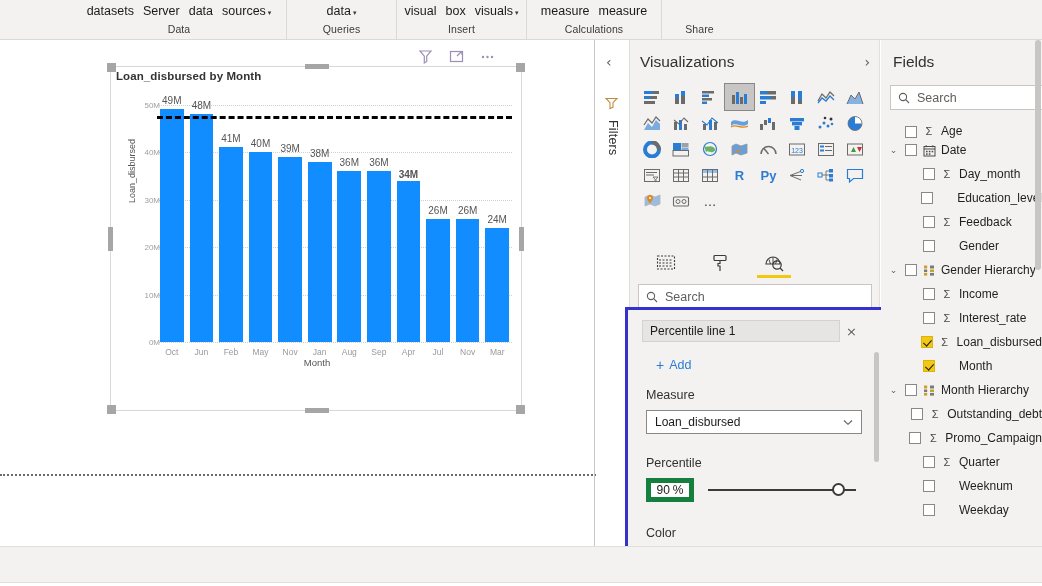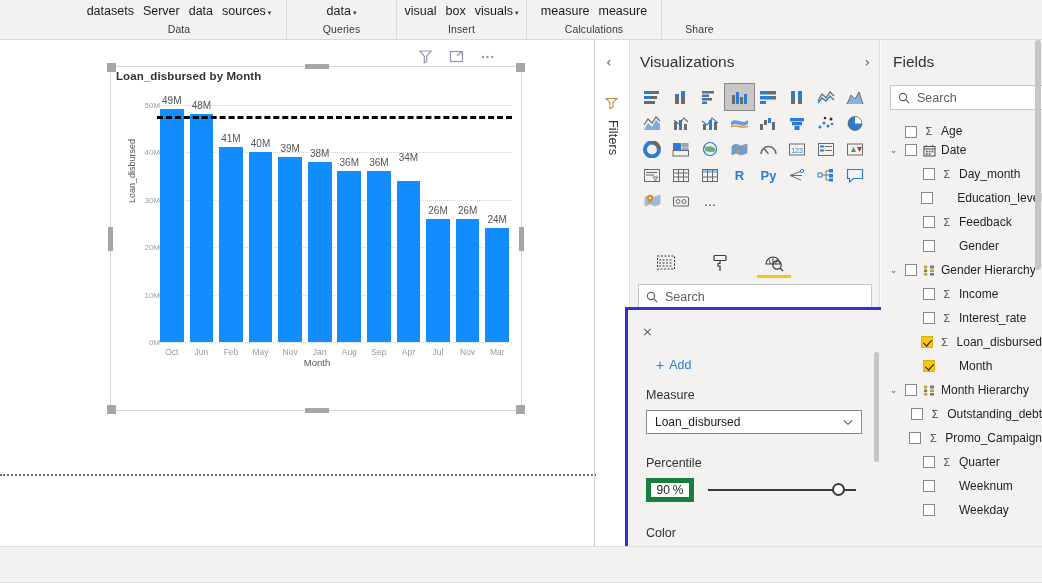--- a/index.html
+++ b/index.html
@@ -408,21 +408,21 @@
           <div class="barlabel" style="left: 85.7083px; width: 35.6667px; top: 43px;">40M</div>
           <div class="bar" title="Dec: 39M" style="left: 121.292px; width: 23.6667px; height: 185.25px; background: rgb(17, 141, 255);"></div>
           <div class="barlabel" style="left: 115.292px; width: 35.6667px; top: 47.75px;">39M</div>
           <div class="bar" title="Jan: 38M" style="left: 150.875px; width: 23.6667px; height: 180.5px; background: rgb(17, 141, 255);"></div>
           <div class="barlabel" style="left: 144.875px; width: 35.6667px; top: 52.5px;">38M</div>
           <div class="bar" title="Aug: 36M" style="left: 180.458px; width: 23.6667px; height: 171px; background: rgb(17, 141, 255);"></div>
           <div class="barlabel" style="left: 174.458px; width: 35.6667px; top: 62px;">36M</div>
           <div class="bar" title="Sep: 36M" style="left: 210.042px; width: 23.6667px; height: 171px; background: rgb(17, 141, 255);"></div>
           <div class="barlabel" style="left: 204.042px; width: 35.6667px; top: 62px;">36M</div>
           <div class="bar" title="Apr: 34M" style="left: 239.625px; width: 23.6667px; height: 161.5px; background: rgb(17, 141, 255);"></div>
-          <div class="barlabel" style="left: 233.625px; width: 35.6667px; top: 57px;">34M</div>
+          <div class="barlabel" style="left: 233.625px; width: 35.6667px; top: 74px; font-weight: bold;">34M</div>
           <div class="bar" title="Jul: 26M" style="left: 269.208px; width: 23.6667px; height: 123.5px; background: rgb(17, 141, 255);"></div>
           <div class="barlabel" style="left: 263.208px; width: 35.6667px; top: 109.5px;">26M</div>
           <div class="bar" title="Nov: 26M" style="left: 298.792px; width: 23.6667px; height: 123.5px; background: rgb(17, 141, 255);"></div>
           <div class="barlabel" style="left: 292.792px; width: 35.6667px; top: 109.5px;">26M</div>
           <div class="bar" title="Mar: 24M" style="left: 328.375px; width: 23.6667px; height: 114px; background: rgb(17, 141, 255);"></div>
           <div class="barlabel" style="left: 322.375px; width: 35.6667px; top: 119px;">24M</div>
           <div id="pct-line" style="top: 21.375px; border-top-color: rgb(0, 0, 0);"></div>
         </div>
       <div id="yaxis-title">Loan_disbursed</div>
       <div id="xaxis-title">Month</div>
@@ -756,20 +756,21 @@
 
     <div id="pct-section">
       <span style="font-size:9px;color:#605e5c;font-family:'DejaVu Sans',sans-serif;">▵</span>
       <span id="pct-section-label">Percentile line</span>
       <span id="pct-section-count">1</span>
     </div>
   </div>
 
   <div id="pct-card">
     <div id="pct-name-row">
+      <div id="pct-name-box">Percentile line 1</div>
       <span id="pct-close">×</span>
     </div>
 
     <div id="pct-add">
       <span style="font-size:14px;line-height:1;">+</span>
       <span>Add</span>
     </div>
 
     <div class="pct-lbl" style="top:78px;">Measure</div>
     <div id="pct-measure-box">

